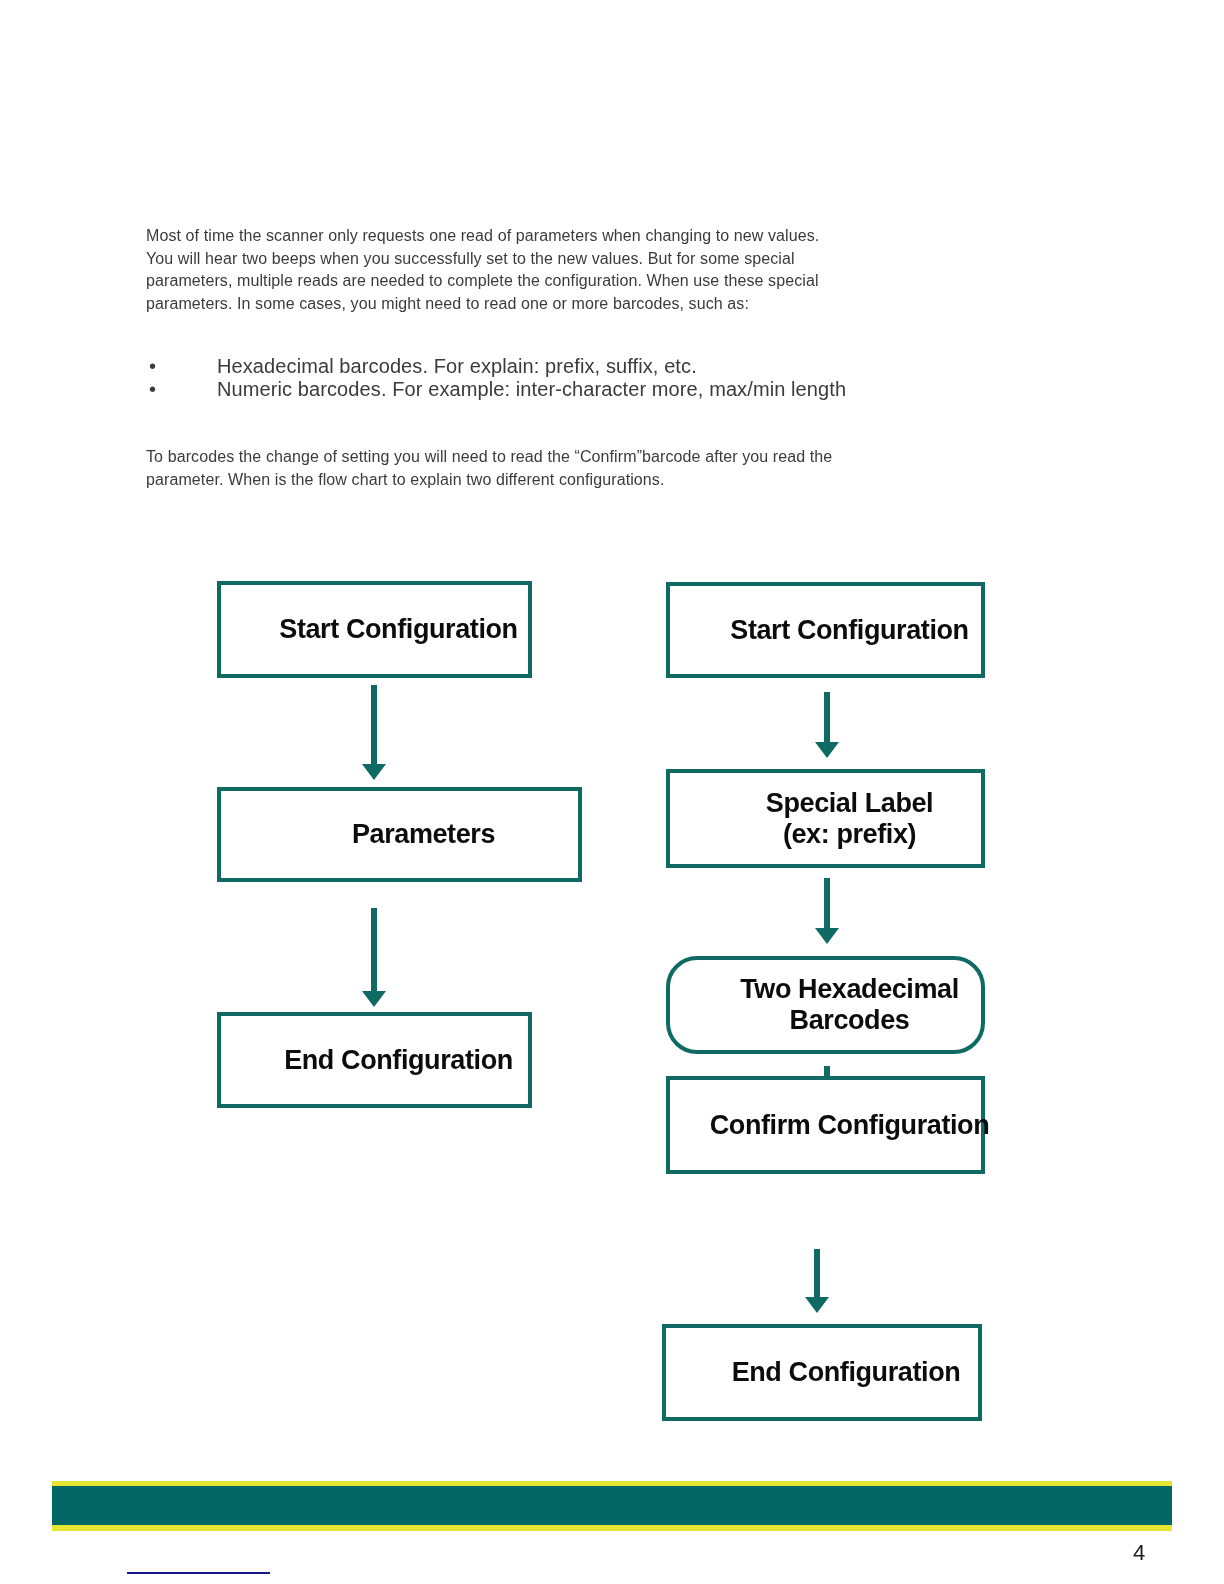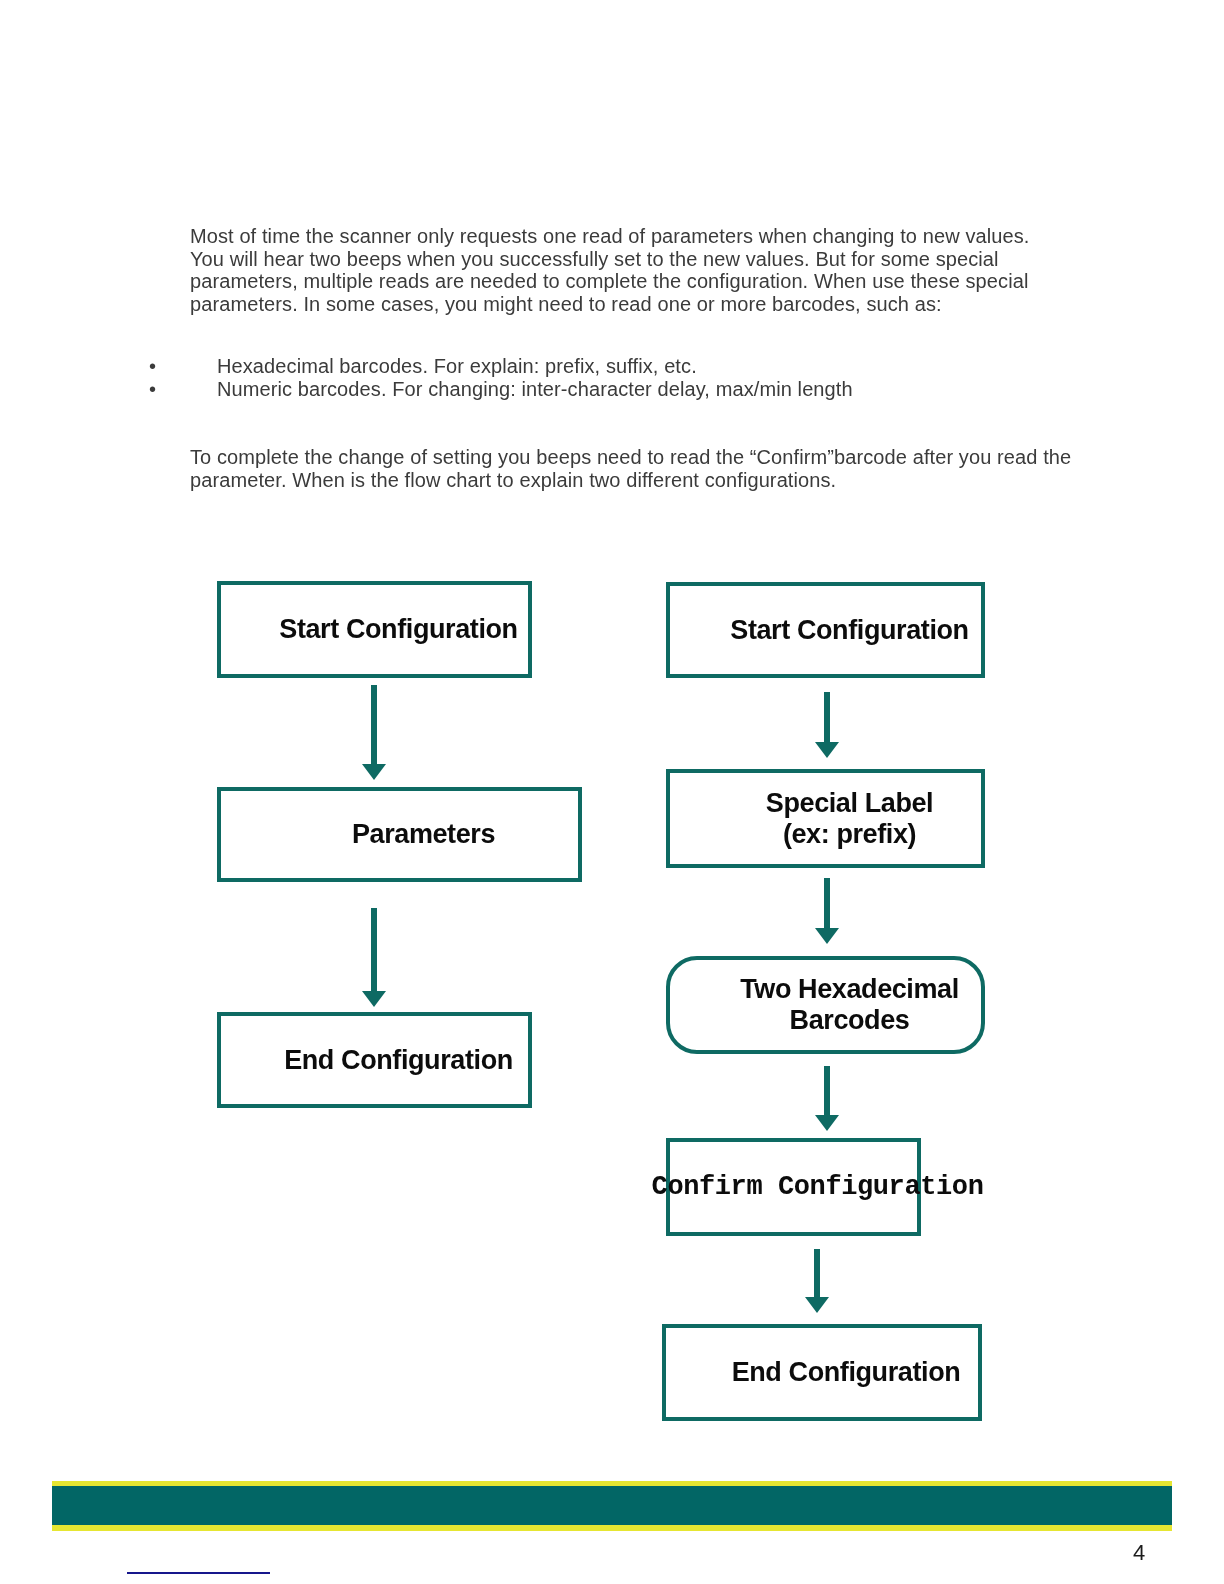--- a/index.html
+++ b/index.html
@@ -36,24 +36,23 @@
     padding-left:93px;
     transform:scaleX(1.02);
     transform-origin:left center;
   }
   
   .para{
     position:absolute;
     left:146px;
     width:990px;
     color:var(--ink);
-    font-size:20px;
+    font-size:16px;
     line-height:22.6px;
     letter-spacing:0.1px;
-    margin-left:44px;
   }
   .para span{display:block; white-space:nowrap;}
   .p1{top:225px;}
   .p2{top:446px;}
   .bullet-list{
     position:absolute;
     left:146px; top:355px;
     width:990px;
     color:var(--ink);
     font-size:20px;
@@ -99,21 +98,21 @@
   
   .lbox1{left:217px; top:581px;  width:315px; height:97px;}
   .lbox2{left:217px; top:787px;  width:365px; height:95px;}
   .lbox3{left:217px; top:1012px; width:315px; height:96px;}
   .larr1{left:362px; top:685px; height:95px;}
   .larr2{left:362px; top:908px; height:99px;}
   
   .rbox1{left:666px; top:582px;  width:319px; height:96px;}
   .rbox2{left:666px; top:769px;  width:319px; height:99px;}
   .rbox3{left:666px; top:956px;  width:319px; height:98px;border-radius:31px;}
-  .rbox4{left:666px; top:1138px; width:255px; height:98px;font-family:Liberation Mono, monospace;}
+  .rbox4{left:666px; top:1076px; width:319px; height:98px;}
   .rbox5{left:662px; top:1324px; width:320px; height:97px;}
   .rarr1{left:815px; top:692px;  height:66px;}
   .rarr2{left:815px; top:878px;  height:66px;}
   .rarr3{left:815px; top:1066px; height:65px;}
   .rarr4{left:805px; top:1249px; height:64px;}
   
   .footer-bar{
     position:absolute;
     left:52px; top:1481px;
     width:1120px; height:50px;
@@ -148,26 +147,26 @@
     <span>parameters. In some cases, you might need to read one or more barcodes, such as:</span>
   </div>
 
   <div class="bullet-list">
     <div class="bullet-item">
       <span class="bullet-dot">•</span>
       <span>Hexadecimal barcodes. For explain: prefix, suffix, etc.</span>
     </div>
     <div class="bullet-item">
       <span class="bullet-dot">•</span>
-      <span>Numeric barcodes. For changing: inter-character delay, max/min length</span>
+      <span>Numeric barcodes. For example: inter-character more, max/min length</span>
     </div>
   </div>
 
   <div class="para p2">
-    <span>To complete the change of setting you beeps need to read the “Confirm”barcode after you read the</span>
+    <span>To barcodes the change of setting you will need to read the “Confirm”barcode after you read the</span>
     <span>parameter. When is the flow chart to explain two different configurations.</span>
   </div>
 
   <div class="fc-box lbox1">
     <span class="lbl">Start Configuration</span>
   </div>
   <div class="arrow larr1">
     <div class="stem"></div>
     <div class="head"></div>
   </div>

